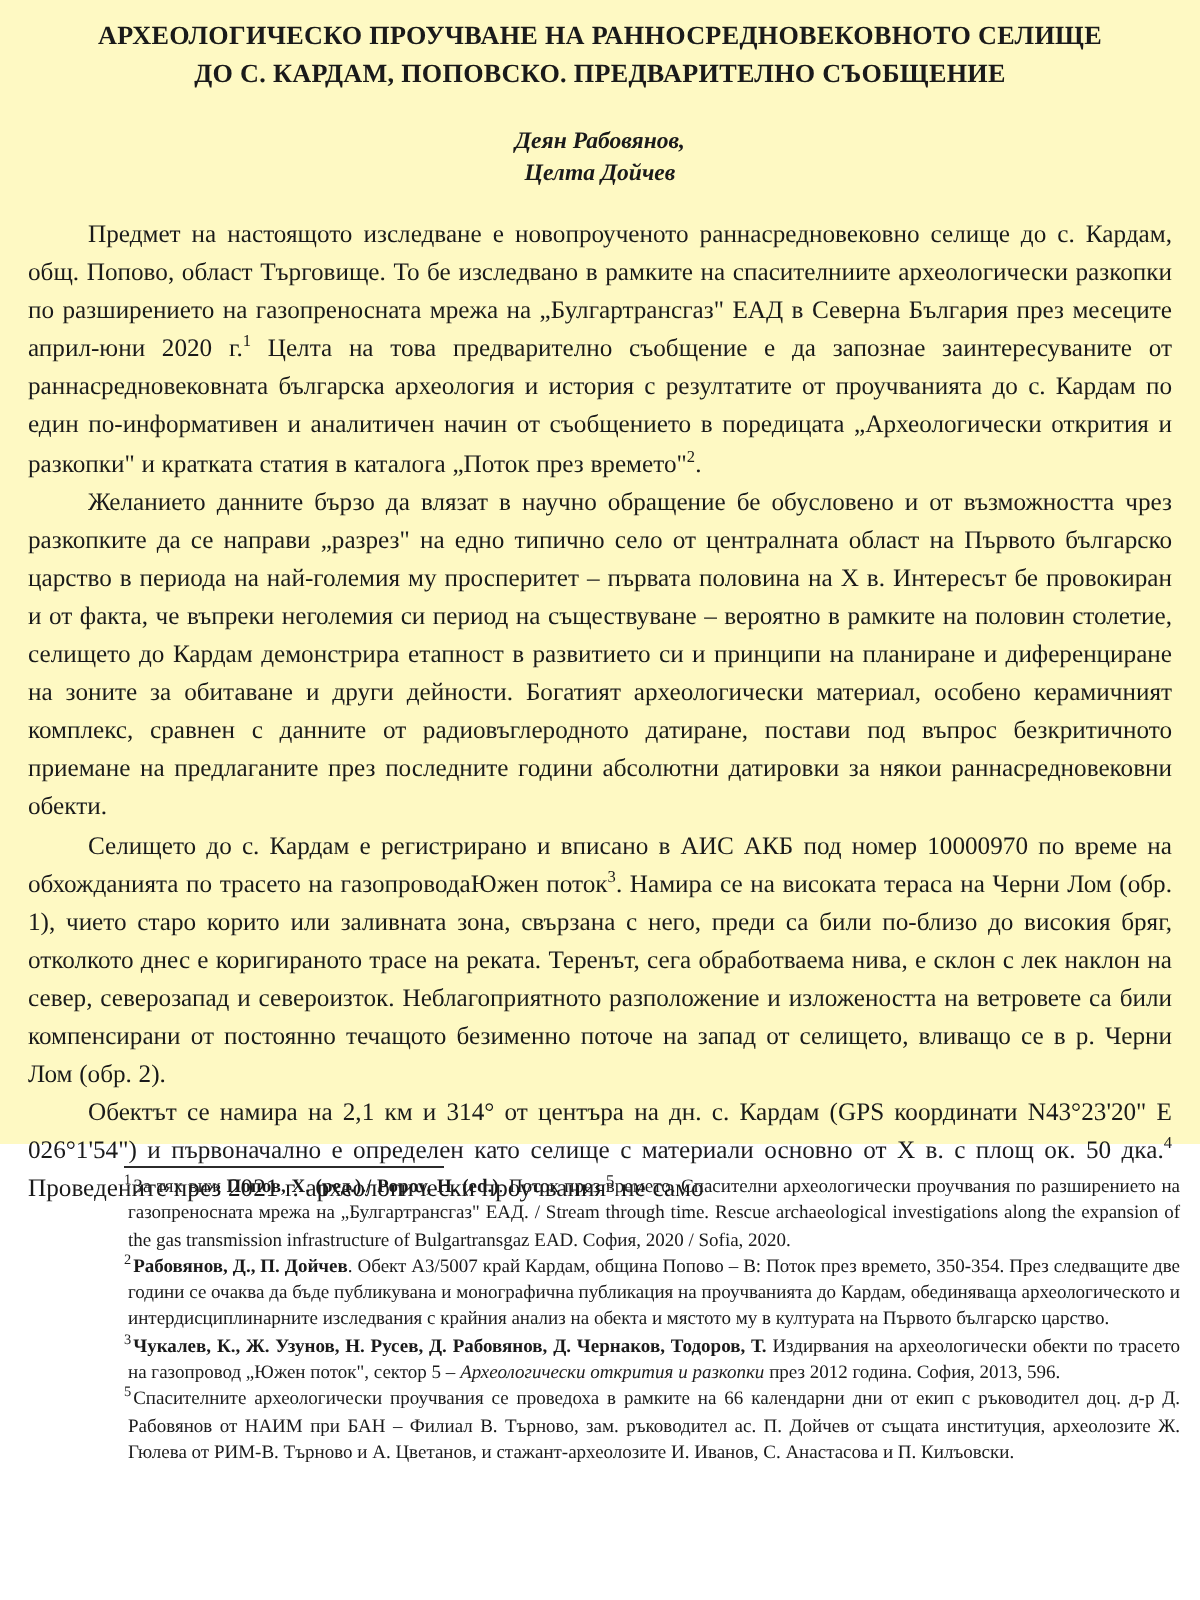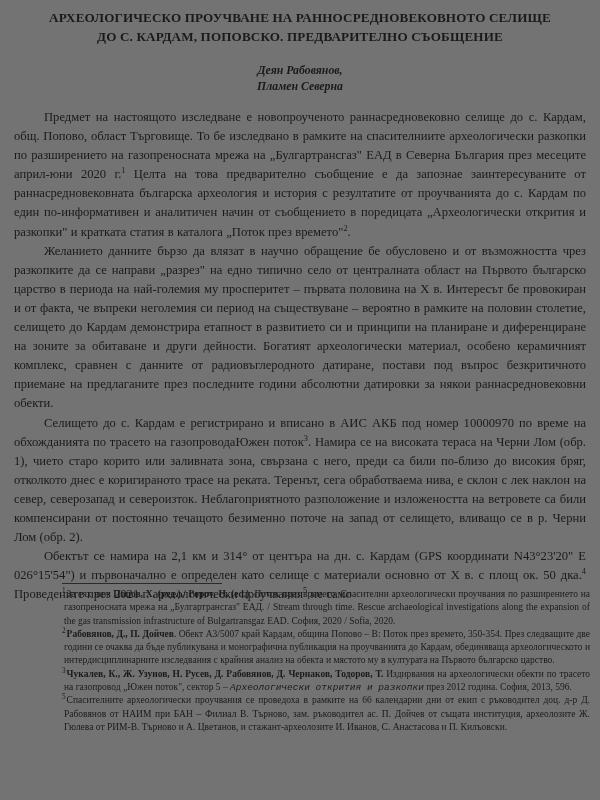--- a/index.html
+++ b/index.html
@@ -10,24 +10,24 @@
   body {
     width: 600px;
     height: 800px;
     overflow: hidden;
     font-family: "Liberation Serif", "DejaVu Serif", serif;
     color: #1a1a1a;
   }
   .page {
     position: relative;
     width: 600px;
-    height: 800px;
+    height: 572px;
     box-sizing: border-box;
     padding: 8px 14px 4px 14px;
-    background: #737373;
+    background: #fef9c3;
   }
 
   
   .title-block {
     text-align: center;
     margin: 0 0 2px 0;
   }
   .title-line {
     font-weight: bold;
     font-size: 13.1px;
@@ -92,42 +92,42 @@
     text-indent: -2px;
     padding-left: 2px;
   }
   p.footnote .fn-num {
     font-size: 7.2px;
     vertical-align: super;
     line-height: 0;
     margin-right: 1px;
   }
   .b { font-weight: bold; }
-  .i { font-style: italic; font-family: Liberation Mono, monospace; }
+  .i { font-style: italic; }
 </style>
 </head>
 <body>
 
 <div class="page">
 
   <div class="title-block">
     <div class="title-line">АРХЕОЛОГИЧЕСКО ПРОУЧВАНЕ НА РАННОСРЕДНОВЕКОВНОТО СЕЛИЩЕ</div>
     <div class="title-line">ДО С. КАРДАМ, ПОПОВСКО. ПРЕДВАРИТЕЛНО СЪОБЩЕНИЕ</div>
   </div>
 
   <div class="authors-block">
     <div class="author-line">Деян Рабовянов,</div>
-    <div class="author-line">Пламен Северна</div>
+    <div class="author-line">Целта Дойчев</div>
   </div>
 
   <div class="body-block" id="body-host">
       <p class="para"><span>Предмет на настоящото изследване е новопроученото раннасредновековно селище до с. Кардам, общ. Попово, област Търговище. То бе изследвано в рамките на спасителниите археологически разкопки по разширението на газопреносната мрежа на „Булгартрансгаз" ЕАД в Северна България през месеците април-юни 2020 г.</span><sup class="fn">1</sup><span> Целта на това предварително съобщение е да запознае заинтересуваните от раннасредновековната българска археология и история с резултатите от проучванията до с. Кардам по един по-информативен и аналитичен начин от съобщението в поредицата „Археологически открития и разкопки" и кратката статия в каталога „Поток през времето"</span><sup class="fn">2</sup><span>.</span></p>
       <p class="para"><span>Желанието данните бързо да влязат в научно обращение бе обусловено и от възможността чрез разкопките да се направи „разрез" на едно типично село от централната област на Първото българско царство в периода на най-големия му просперитет – първата половина на X в. Интересът бе провокиран и от факта, че въпреки неголемия си период на съществуване – вероятно в рамките на половин столетие, селището до Кардам демонстрира етапност в развитието си и принципи на планиране и диференциране на зоните за обитаване и други дейности. Богатият археологически материал, особено керамичният комплекс, сравнен с данните от радиовъглеродното датиране, постави под въпрос безкритичното приемане на предлаганите през последните години абсолютни датировки за някои раннасредновековни обекти.</span></p>
       <p class="para"><span>Селището до с. Кардам е регистрирано и вписано в АИС АКБ под номер 10000970 по време на обхожданията по трасето на газопроводаЮжен поток</span><sup class="fn">3</sup><span>. Намира се на високата тераса на Черни Лом (обр. 1), чието старо корито или заливната зона, свързана с него, преди са били по-близо до високия бряг, отколкото днес е коригираното трасе на реката. Теренът, сега обработваема нива, е склон с лек наклон на север, северозапад и североизток. Неблагоприятното разположение и изложеността на ветровете са били компенсирани от постоянно течащото безименно поточе на запад от селището, вливащо се в р. Черни Лом (обр. 2).</span></p>
-      <p class="para"><span>Обектът се намира на 2,1 км и 314° от центъра на дн. с. Кардам (GPS координати N43°23'20" E 026°15'54") и първоначално е определен като селище с материали основно от X в. с площ ок. 50 дка.</span><sup class="fn">4</sup><span> Проведените през 2021 г. археологически проучвания</span><sup class="fn">5</sup><span> не само</span></p>
+      <p class="para"><span>Обектът се намира на 2,1 км и 314° от центъра на дн. с. Кардам (GPS координати N43°23'20" E 026°1'54") и първоначално е определен като селище с материали основно от X в. с площ ок. 50 дка.</span><sup class="fn">4</sup><span> Проведените през 2021 г. археологически проучвания</span><sup class="fn">5</sup><span> не само</span></p>
     </div>
 
   <div class="footnote-area">
     <hr class="footnote-rule">
     <div id="footnote-host">
         <p class="footnote"><span class="fn-num">1</span><span>За тях виж </span><span class="b">Попов, Х. (ред.)./ Popov, H. (ed.)</span><span>. Поток през времето. Спасителни археологически проучвания по разширението на газопреносната мрежа на „Булгартрансгаз" ЕАД. / Stream through time. Rescue archaeological investigations along the expansion of the gas transmission infrastructure of Bulgartransgaz EAD. София, 2020 / Sofia, 2020.</span></p>
         <p class="footnote"><span class="fn-num">2</span><span class="b">Рабовянов, Д., П. Дойчев</span><span>. Обект А3/5007 край Кардам, община Попово – В: Поток през времето, 350-354. През следващите две години се очаква да бъде публикувана и монографична публикация на проучванията до Кардам, обединяваща археологическото и интердисциплинарните изследвания с крайния анализ на обекта и мястото му в културата на Първото българско царство.</span></p>
         <p class="footnote"><span class="fn-num">3</span><span class="b">Чукалев, К., Ж. Узунов, Н. Русев, Д. Рабовянов, Д. Чернаков, Тодоров, Т.</span><span> Издирвания на археологически обекти по трасето на газопровод „Южен поток", сектор 5 – </span><span class="i">Археологически открития и разкопки</span><span> през 2012 година. София, 2013, 596.</span></p>
         <p class="footnote"><span class="fn-num">5</span><span>Спасителните археологически проучвания се проведоха в рамките на 66 календарни дни от екип с ръководител доц. д-р Д. Рабовянов от НАИМ при БАН – Филиал В. Търново, зам. ръководител ас. П. Дойчев от същата институция, археолозите Ж. Гюлева от РИМ-В. Търново и А. Цветанов, и стажант-археолозите И. Иванов, С. Анастасова и П. Килъовски.</span></p>
       </div>

